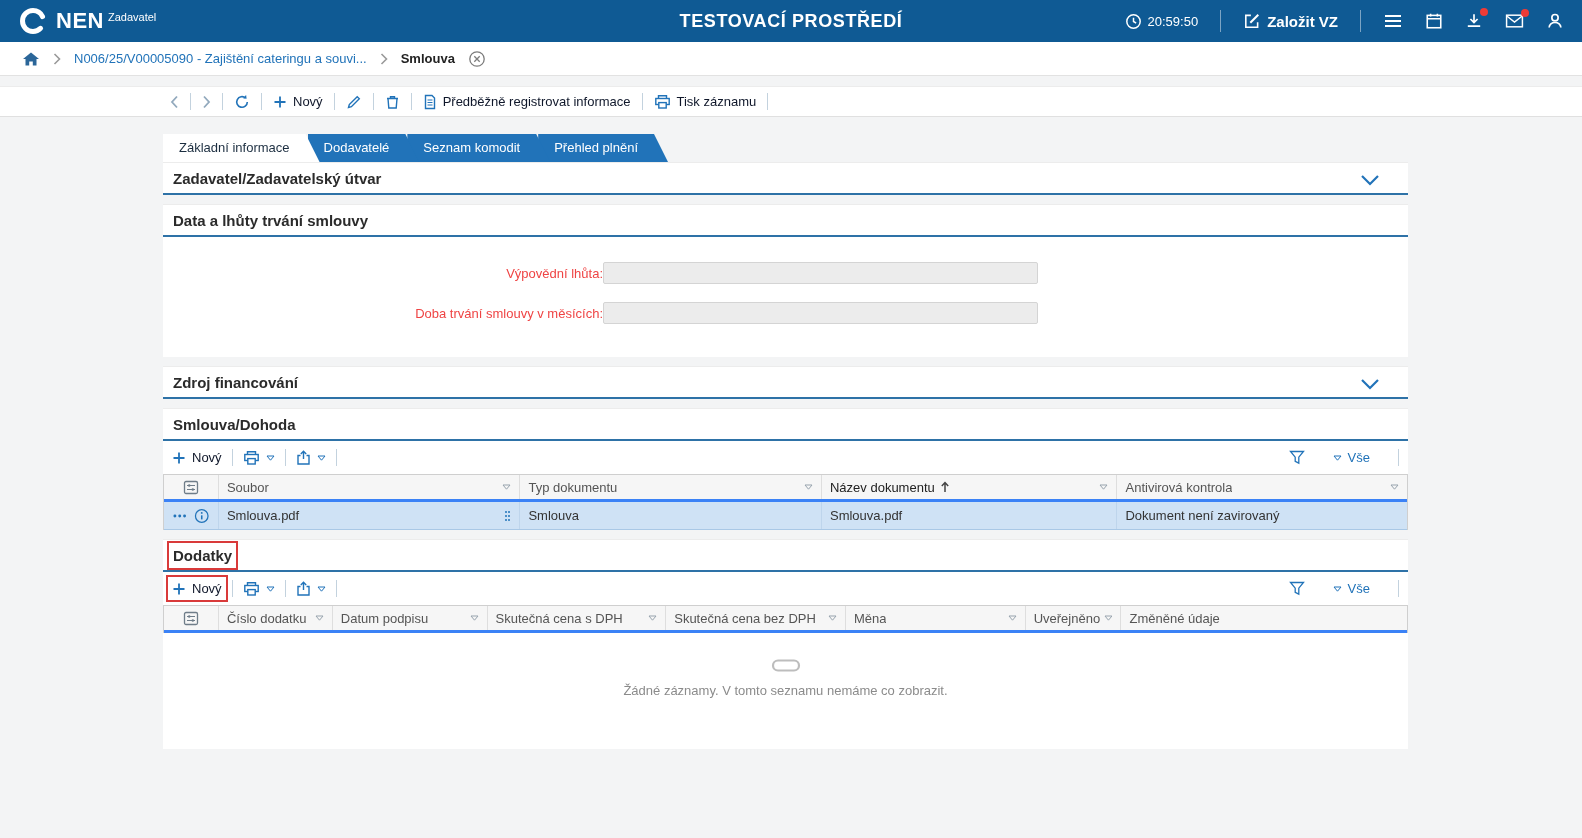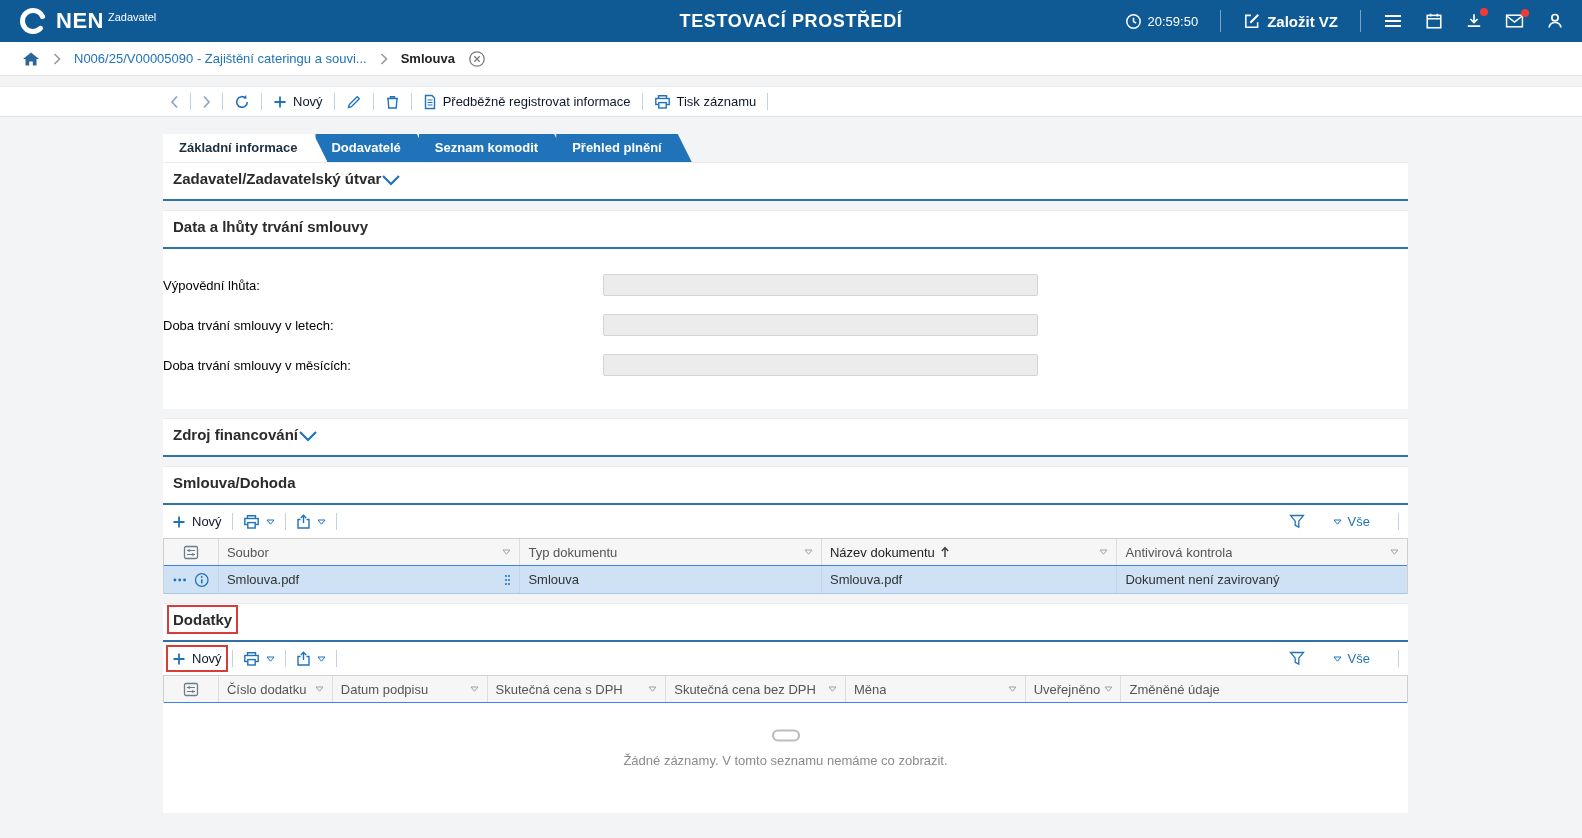--- a/index.html
+++ b/index.html
@@ -28,49 +28,49 @@
   .crumb-cur{font-weight:bold;color:#222}
 
   
   .rtb-wrap{margin-top:10px;height:31px;background:#fff;border-top:1px solid #ececec;border-bottom:1px solid #e0e0e0}
   .rtb{margin-left:170px;height:100%;display:flex;align-items:center;gap:11px}
   .vsep{width:1px;height:17px;background:#c3d2de}
   .tool{display:flex;align-items:center;gap:6px;color:#0f172a;cursor:pointer;white-space:nowrap}
 
   
   .tabs{margin-left:163px;margin-top:17px;display:flex;height:28px;position:relative;z-index:3}
-  .tab{position:relative;background:#2173b9;color:#fff;font-weight:bold;line-height:28px;padding:0 30px 0 16px;margin-right:-12px;clip-path:polygon(0 0,calc(100% - 14px) 0,100% 100%,0 100%);cursor:pointer}
+  .tab{position:relative;background:#2173b9;color:#fff;font-weight:normal;line-height:28px;padding:0 30px 0 16px;margin-right:-12px;clip-path:polygon(0 0,calc(100% - 14px) 0,100% 100%,0 100%);cursor:pointer}
   .tab.t0{z-index:4}.tab.t1{z-index:3}.tab.t2{z-index:2}.tab.t3{z-index:1}
   .tab.active{background:#fff;color:#1c2e40}
 
   
   .content{width:1245px;margin-left:163px}
   .gap{height:9px}
   .panel,.card{background:#fff;border-top:1px solid #ececec}
-  .sec-head{display:flex;align-items:center;padding:7px 10px 12px;border-bottom:2px solid #2e72a7}
+  .sec-head{display:flex;align-items:center;justify-content:space-between;padding:7px 10px 6px;border-bottom:2px solid #2e72a7}
   .sec-title{font-size:15px;font-weight:bold;color:#2b2b2b}
   .chev-btn{cursor:pointer;padding:2px 18px 0 0}
 
   
   .form-area{padding:16px 0 24px}
   .frow{display:flex;align-items:center;height:40px}
-  .flabel{width:440px;padding-right:10px;color:#000000}
+  .flabel{width:440px;text-align:right;padding-right:0;color:#ef4444}
   .fwrap{position:relative;width:435px}
   .finput{width:100%;height:22px;background:#ececec;border:1px solid #d4d4d4;border-radius:2px;font:inherit;padding:0 24px 0 6px;color:#333}
   .cal-ic{position:absolute;right:6px;top:4px}
 
   
   .gtb{display:flex;align-items:center;height:33px;padding:0 9px;gap:10px}
   .gtb-right{margin-left:auto;display:flex;align-items:center;gap:28px}
   .tri-blue{color:#2173b9}
   .tri-gray{color:#97a3ad}
 
   
   .tbl{border:1px solid #cfcfcf;border-bottom:none}
-  .thead{display:flex;background:#f6f6f6;border-bottom:1px solid #3b82f6;height:27px}
+  .thead{display:flex;background:#f6f6f6;border-bottom:3px solid #3b82f6;height:27px}
   .th{display:flex;align-items:center;justify-content:space-between;gap:4px;padding:0 8px;border-right:1px solid #dedede;color:#555;overflow:hidden;white-space:nowrap;cursor:pointer}
   .th:last-child{border-right:none}
   .th.iconcol{justify-content:center}
   .th.sorted{color:#222;font-weight:normal}
   .th-left{display:flex;align-items:center;gap:5px;overflow:hidden}
   .trow{display:flex;height:28px;background:#cfe2f5;border-bottom:1px solid #a9c8e6;cursor:pointer}
   .td{display:flex;align-items:center;padding:0 8px;border-right:1px solid #bed5ec;overflow:hidden;white-space:nowrap}
   .td:last-child{border-right:none}
   .td.iconcol{gap:7px;justify-content:flex-start}
   .td.filecell{justify-content:space-between}
@@ -255,26 +255,20 @@
       <span class="sec-title">Data a lhůty trvání smlouvy</span>
     </div>
     <div class="form-area">
       <div class="frow">
         <span class="flabel">Výpovědní lhůta:</span>
         <span class="fwrap">
           <input class="finput" type="text" disabled="" value="" style="">
         </span>
       </div>
       <div class="frow">
-        <span class="flabel">Doba trvání smlouvy v letech:</span>
-        <span class="fwrap">
-          <input class="finput" type="text" disabled="" value="" style="">
-        </span>
-      </div>
-      <div class="frow">
         <span class="flabel">Doba trvání smlouvy v měsících:</span>
         <span class="fwrap">
           <input class="finput" type="text" disabled="" value="" style="">
         </span>
       </div>
     </div>
   </section>
 
   <div class="gap"></div>
 

